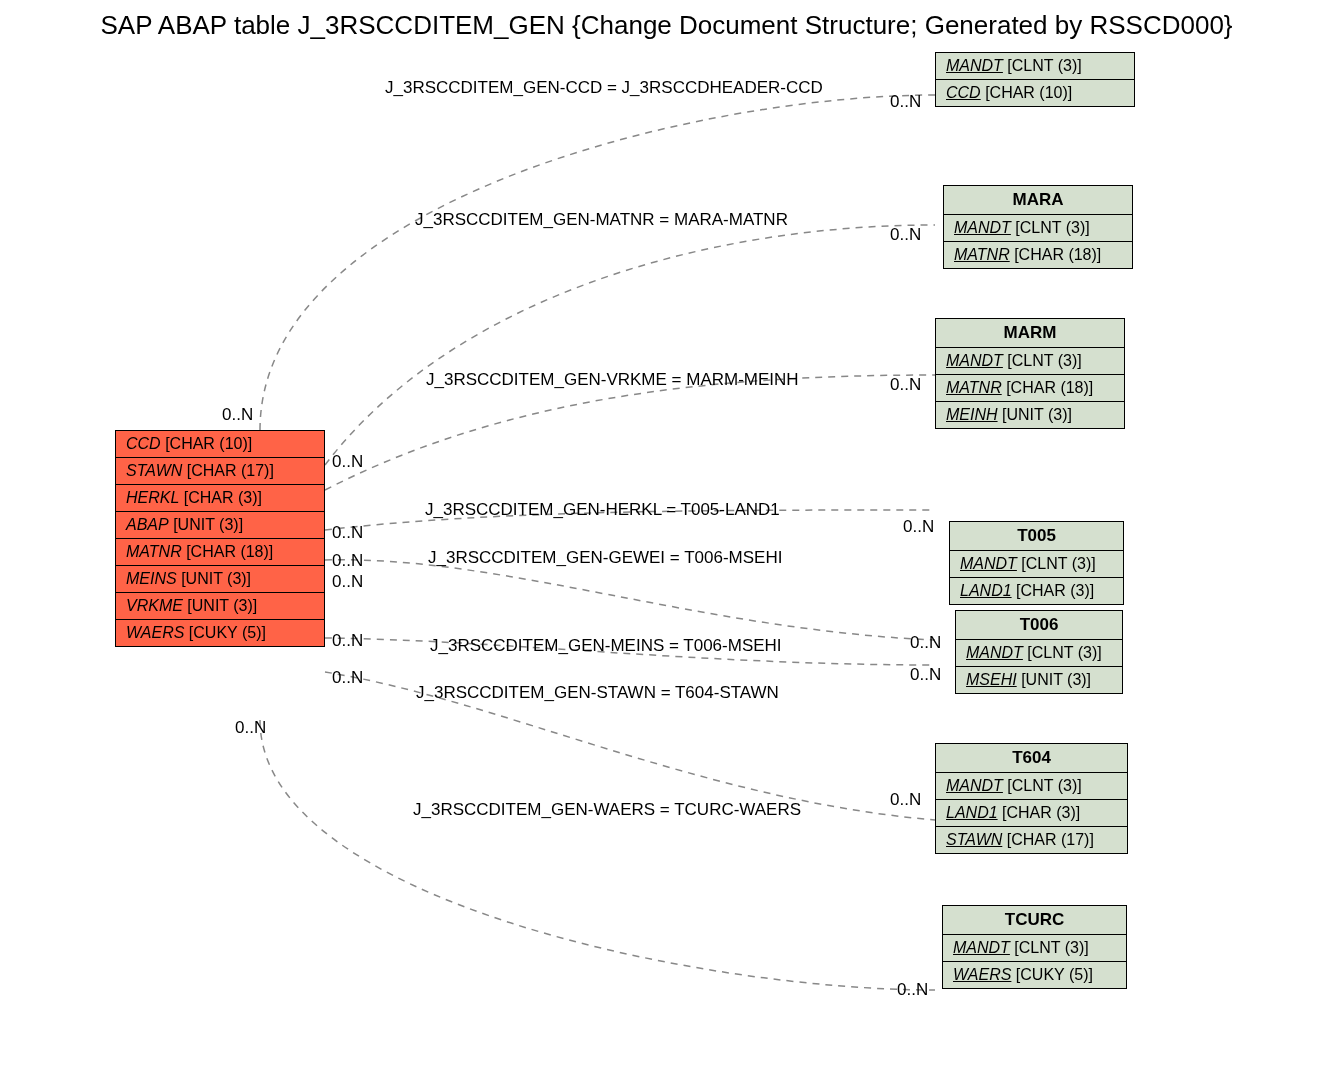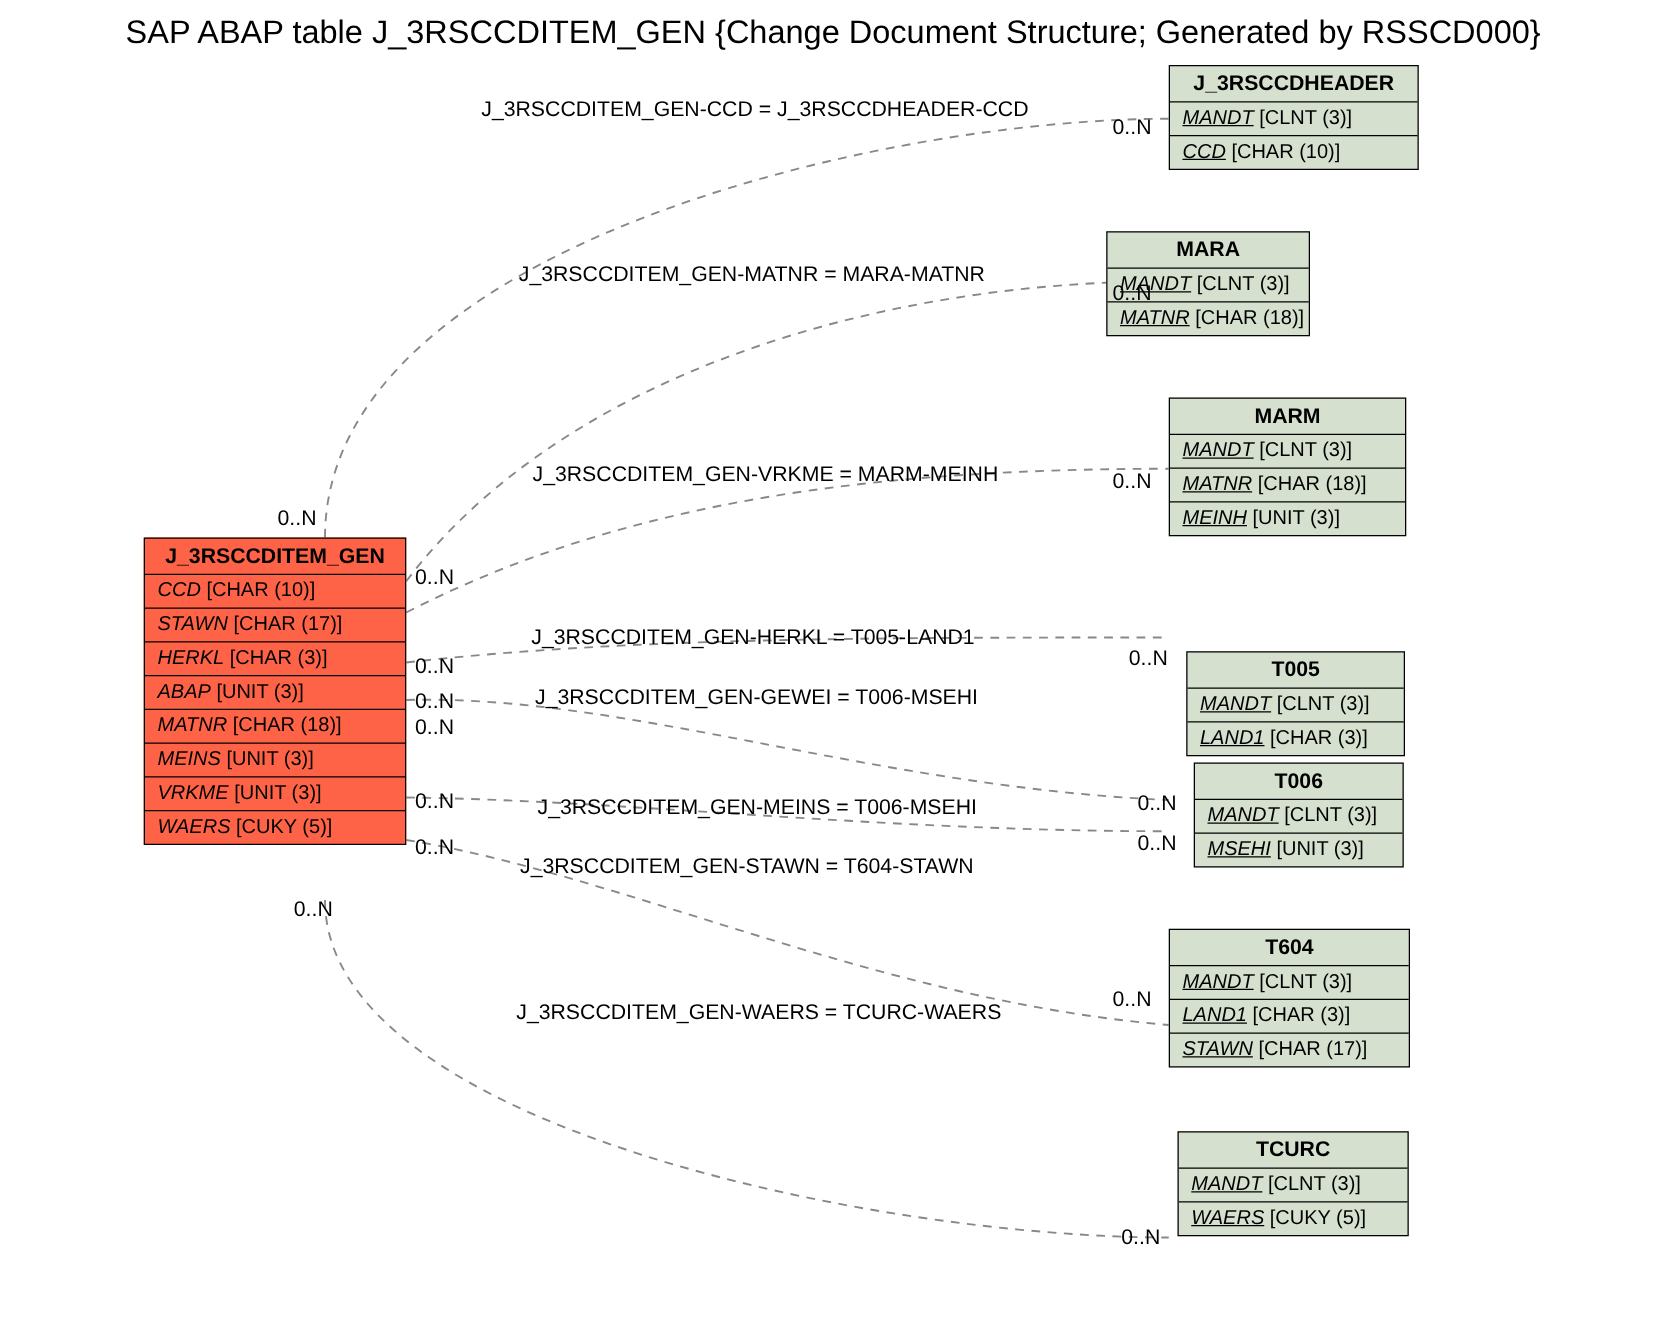--- a/index.html
+++ b/index.html
@@ -73,38 +73,36 @@
 
     <path d="M 325 638 C 500 640, 700 665, 935 665"></path>
 
     <path d="M 325 672 C 500 700, 700 800, 935 820"></path>
 
     <path d="M 260 720 C 260 900, 700 990, 935 990"></path>
   </g>
 </svg>
 
 <div class="entity main-entity" style="left:115px;top:430px;width:210px;">
-  <div class="hdr">J_3RSCCDITEM_GEN</div>
   <div class="row"><span class="fld">CCD</span> <span>[CHAR (10)]</span></div>
   <div class="row"><span class="fld">STAWN</span> <span>[CHAR (17)]</span></div>
   <div class="row"><span class="fld">HERKL</span> <span>[CHAR (3)]</span></div>
   <div class="row"><span class="fld">ABAP</span> <span>[UNIT (3)]</span></div>
   <div class="row"><span class="fld">MATNR</span> <span>[CHAR (18)]</span></div>
   <div class="row"><span class="fld">MEINS</span> <span>[UNIT (3)]</span></div>
   <div class="row"><span class="fld">VRKME</span> <span>[UNIT (3)]</span></div>
   <div class="row"><span class="fld">WAERS</span> <span>[CUKY (5)]</span></div>
 </div>
 
 <div class="entity ref-entity" style="left:935px;top:52px;width:200px;">
-  <div class="hdr">J_3RSCCDHEADER</div>
   <div class="row"><span class="fld">MANDT</span> <span>[CLNT (3)]</span></div>
   <div class="row"><span class="fld">CCD</span> <span>[CHAR (10)]</span></div>
 </div>
 
-<div class="entity ref-entity" style="left:885px;top:185px;width:163px;">
+<div class="entity ref-entity" style="left:943px;top:185px;width:190px;">
   <div class="hdr">MARA</div>
   <div class="row"><span class="fld" style="font-style:italic">MANDT</span> <span>[CLNT (3)]</span></div>
   <div class="row"><span class="fld">MATNR</span> <span>[CHAR (18)]</span></div>
 </div>
 
 <div class="entity ref-entity" style="left:935px;top:318px;width:190px;">
   <div class="hdr">MARM</div>
   <div class="row"><span class="fld" style="font-style:italic">MANDT</span> <span>[CLNT (3)]</span></div>
   <div class="row"><span class="fld" style="font-style:italic">MATNR</span> <span>[CHAR (18)]</span></div>
   <div class="row"><span class="fld" style="font-style:italic">MEINH</span> <span>[UNIT (3)]</span></div>

